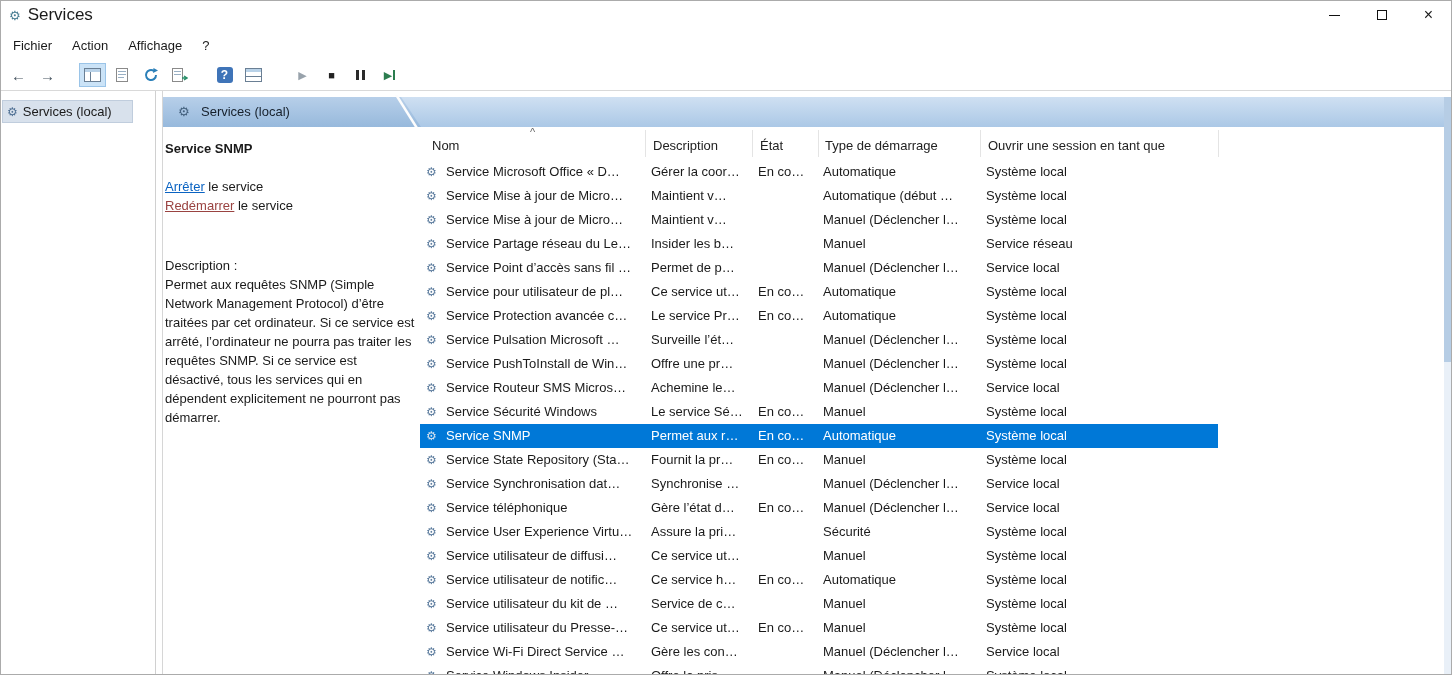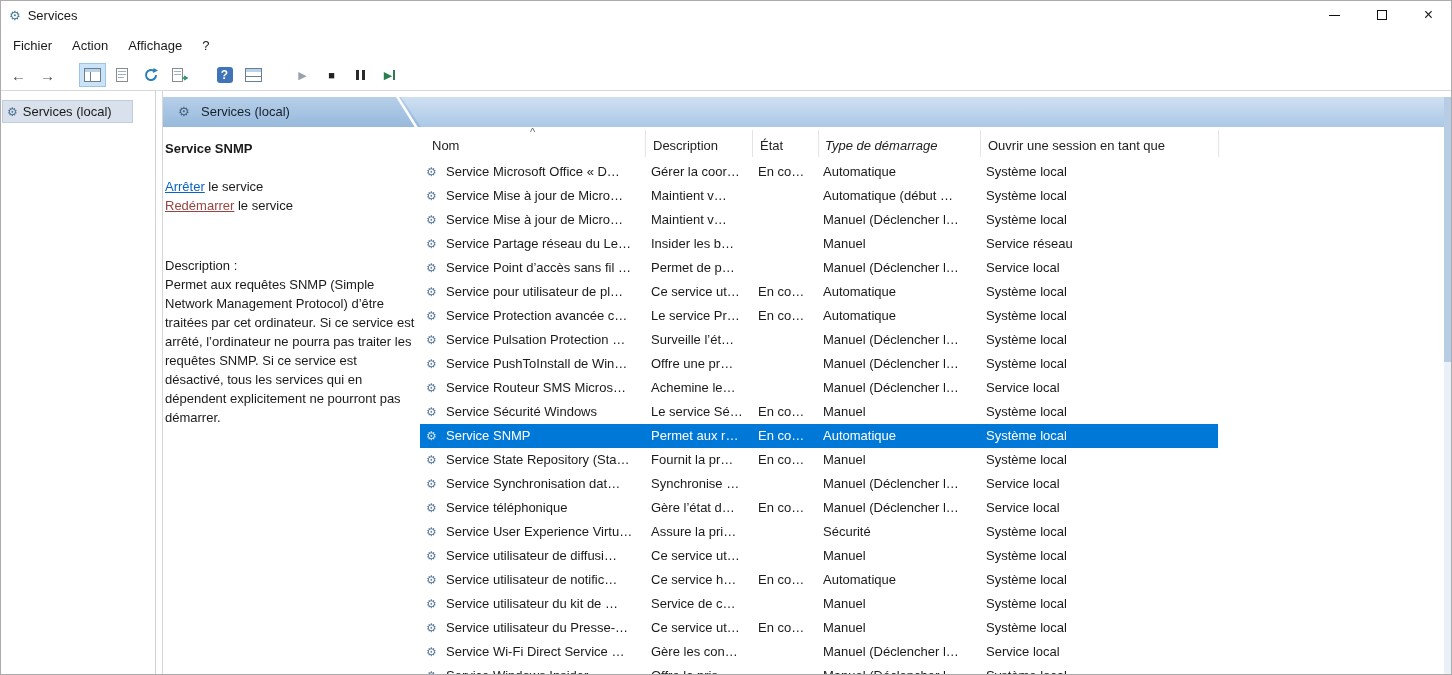--- a/index.html
+++ b/index.html
@@ -6,21 +6,21 @@
   html,body { width:1452px; height:675px; margin:0; overflow:hidden; }
   body {
     position:relative; background:#fff; color:#1a1a1a;
     font-family:"Liberation Sans","DejaVu Sans",sans-serif; font-size:13px;
   }
   .frame { position:absolute; inset:0; border:1px solid #ababab; pointer-events:none; z-index:60; }
 
   
   .titlebar { height:30px; display:flex; align-items:center; background:#fff; }
   .app-gear { margin:0 7px 0 9px; font-size:13px; color:#477d92; }
-  .title-text { font-size:13px; }
+  .title-text { font-size:17px; }
   .win-controls { margin-left:auto; display:flex; height:100%; }
   .wc { width:47px; height:100%; display:flex; align-items:center; justify-content:center; cursor:default; }
   .glyph-min { width:11px; border-top:1px solid #111; display:inline-block; }
   .glyph-max { width:10px; height:10px; border:1px solid #111; display:inline-block; }
   .glyph-close { font-size:16px; line-height:1; }
 
   
   .menubar { height:30px; display:flex; align-items:center; padding-left:3px; }
   .menu-item { padding:5px 10px; cursor:default; }
 
@@ -68,21 +68,21 @@
   .link-stop { color:#0a63c2; }
   .link-restart { color:#9a4341; }
   .detail-desc-label { margin-top:41px; line-height:19px; }
   .detail-desc { line-height:19px; width:252px; }
 
   
   .list-pane { position:absolute; left:257px; top:36px; right:0; bottom:0; overflow:hidden; background:#fff; }
   .col-headers { position:relative; height:33px; }
   .col-label { position:absolute; top:11px; white-space:nowrap; color:#222; cursor:default; }
   .ch-nom { left:12px; } .ch-desc { left:233px; } .ch-etat { left:340px; }
-  .ch-type { left:405px;font-style:italic; } .ch-logon { left:568px; }
+  .ch-type { left:405px; } .ch-logon { left:568px; }
   .sort-caret { position:absolute; left:110px; top:-1px; font-size:11px; color:#666; }
   .col-sep { position:absolute; top:3px; bottom:3px; width:1px; background:#e4e4e4; }
   .cs1{left:225px;} .cs2{left:332px;} .cs3{left:398px;} .cs4{left:560px;} .cs5{left:798px;}
 
   .rows { position:relative; }
   .row { position:relative; height:24px; width:798px; }
   .gear-cell { position:absolute; left:6px; top:0; line-height:24px; font-size:12px; color:#5b7b9d; }
   .cell { position:absolute; top:0; height:24px; line-height:24px; overflow:hidden; white-space:nowrap; }
   .cell-name    { left:26px;  width:201px; }
   .cell-desc    { left:231px; width:102px; }
@@ -288,21 +288,21 @@
         <div class="row">
           <span class="gear-cell">⚙</span>
           <span class="cell cell-name">Service Protection avancée c…</span>
           <span class="cell cell-desc">Le service Pr…</span>
           <span class="cell cell-state">En co…</span>
           <span class="cell cell-startup">Automatique</span>
           <span class="cell cell-logon">Système local</span>
         </div>
         <div class="row">
           <span class="gear-cell">⚙</span>
-          <span class="cell cell-name">Service Pulsation Protection …</span>
+          <span class="cell cell-name">Service Pulsation Microsoft …</span>
           <span class="cell cell-desc">Surveille l’ét…</span>
           <span class="cell cell-state"></span>
           <span class="cell cell-startup">Manuel (Déclencher l…</span>
           <span class="cell cell-logon">Système local</span>
         </div>
         <div class="row">
           <span class="gear-cell">⚙</span>
           <span class="cell cell-name">Service PushToInstall de Win…</span>
           <span class="cell cell-desc">Offre une pr…</span>
           <span class="cell cell-state"></span>

